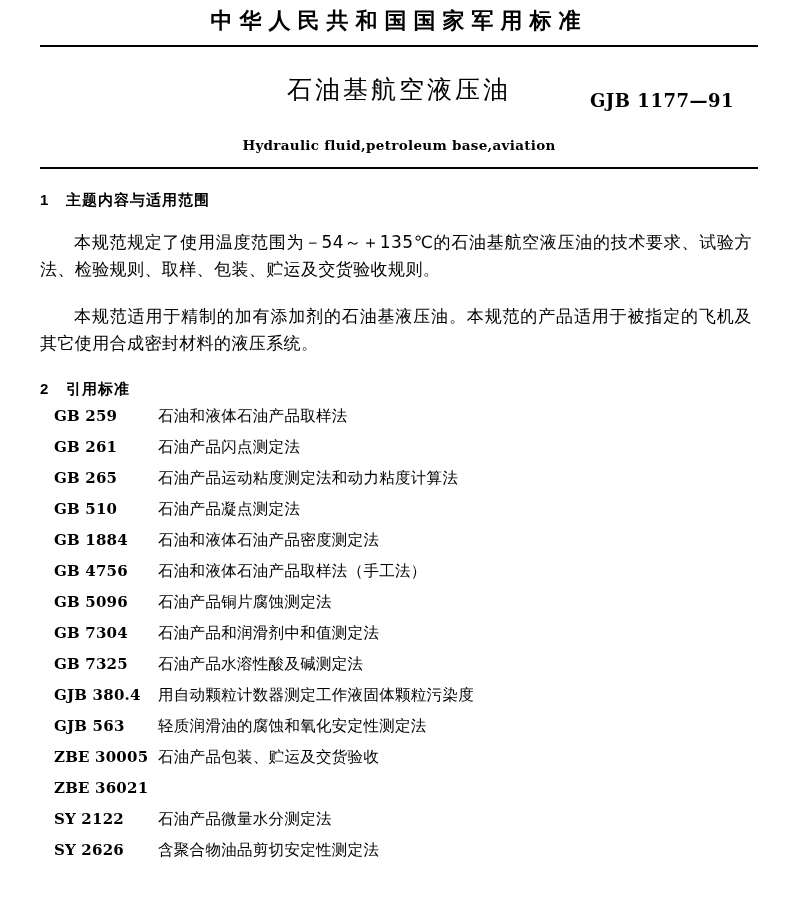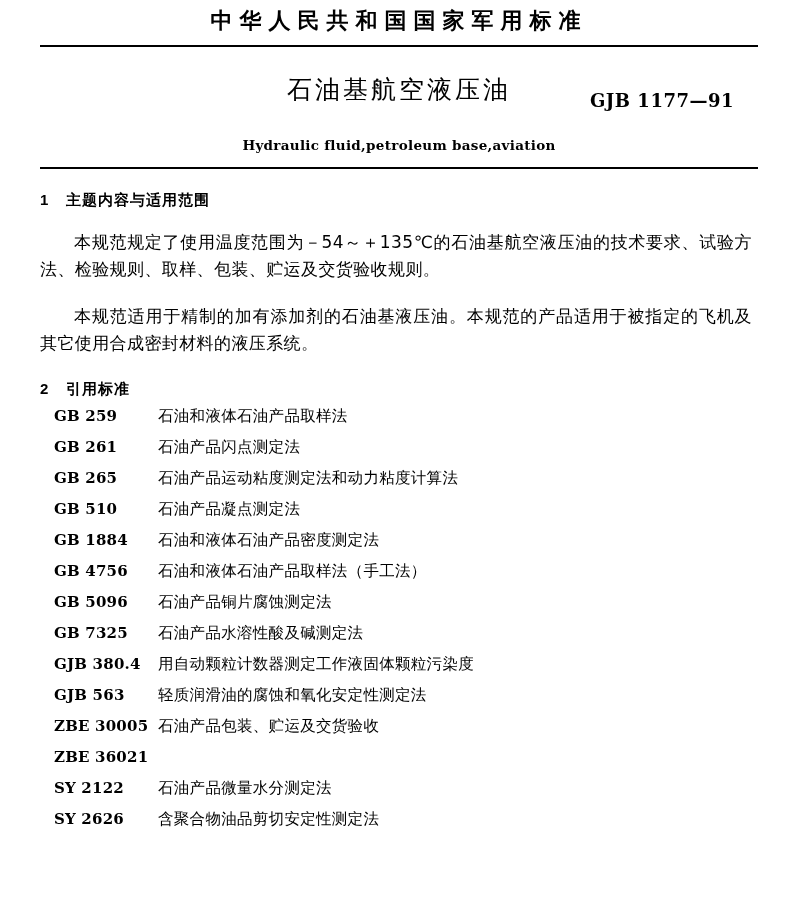--- a/index.html
+++ b/index.html
@@ -188,20 +188,24 @@
       </div>
       <div class="std-row">
         <div class="std-id">GB 4756</div>
         <div class="std-name">石油和液体石油产品取样法（手工法）</div>
       </div>
       <div class="std-row">
         <div class="std-id">GB 5096</div>
         <div class="std-name">石油产品铜片腐蚀测定法</div>
       </div>
       <div class="std-row">
+        <div class="std-id">GB 7304</div>
+        <div class="std-name">石油产品和润滑剂中和值测定法</div>
+      </div>
+      <div class="std-row">
         <div class="std-id">GB 7325</div>
         <div class="std-name">石油产品水溶性酸及碱测定法</div>
       </div>
       <div class="std-row">
         <div class="std-id">GJB 380.4</div>
         <div class="std-name">用自动颗粒计数器测定工作液固体颗粒污染度</div>
       </div>
       <div class="std-row">
         <div class="std-id">GJB 563</div>
         <div class="std-name">轻质润滑油的腐蚀和氧化安定性测定法</div>

